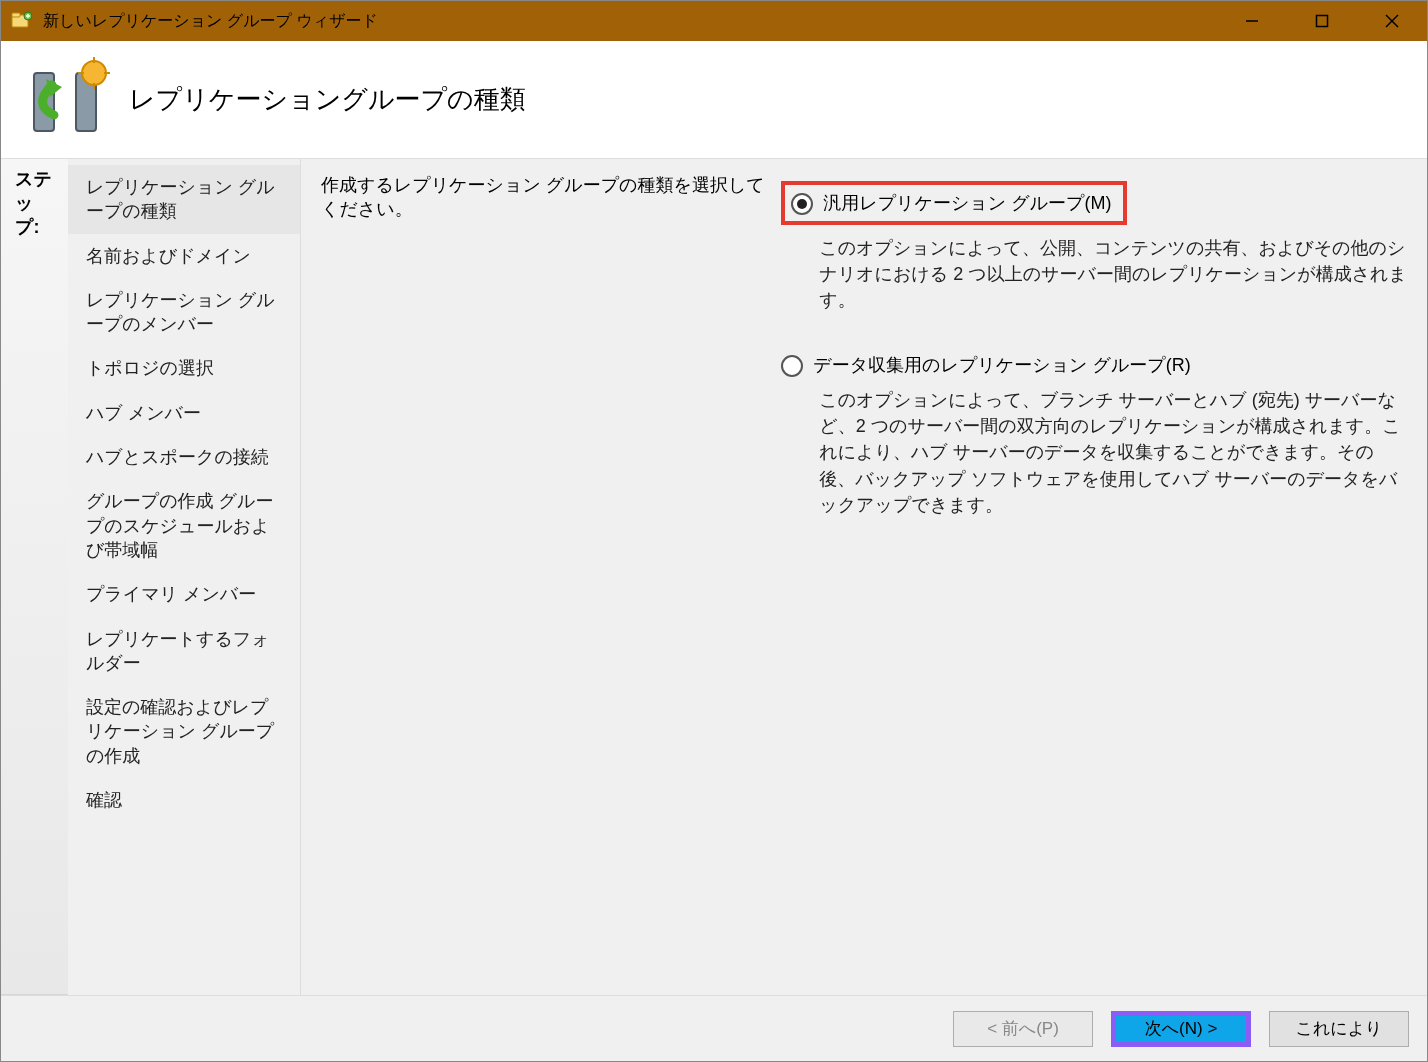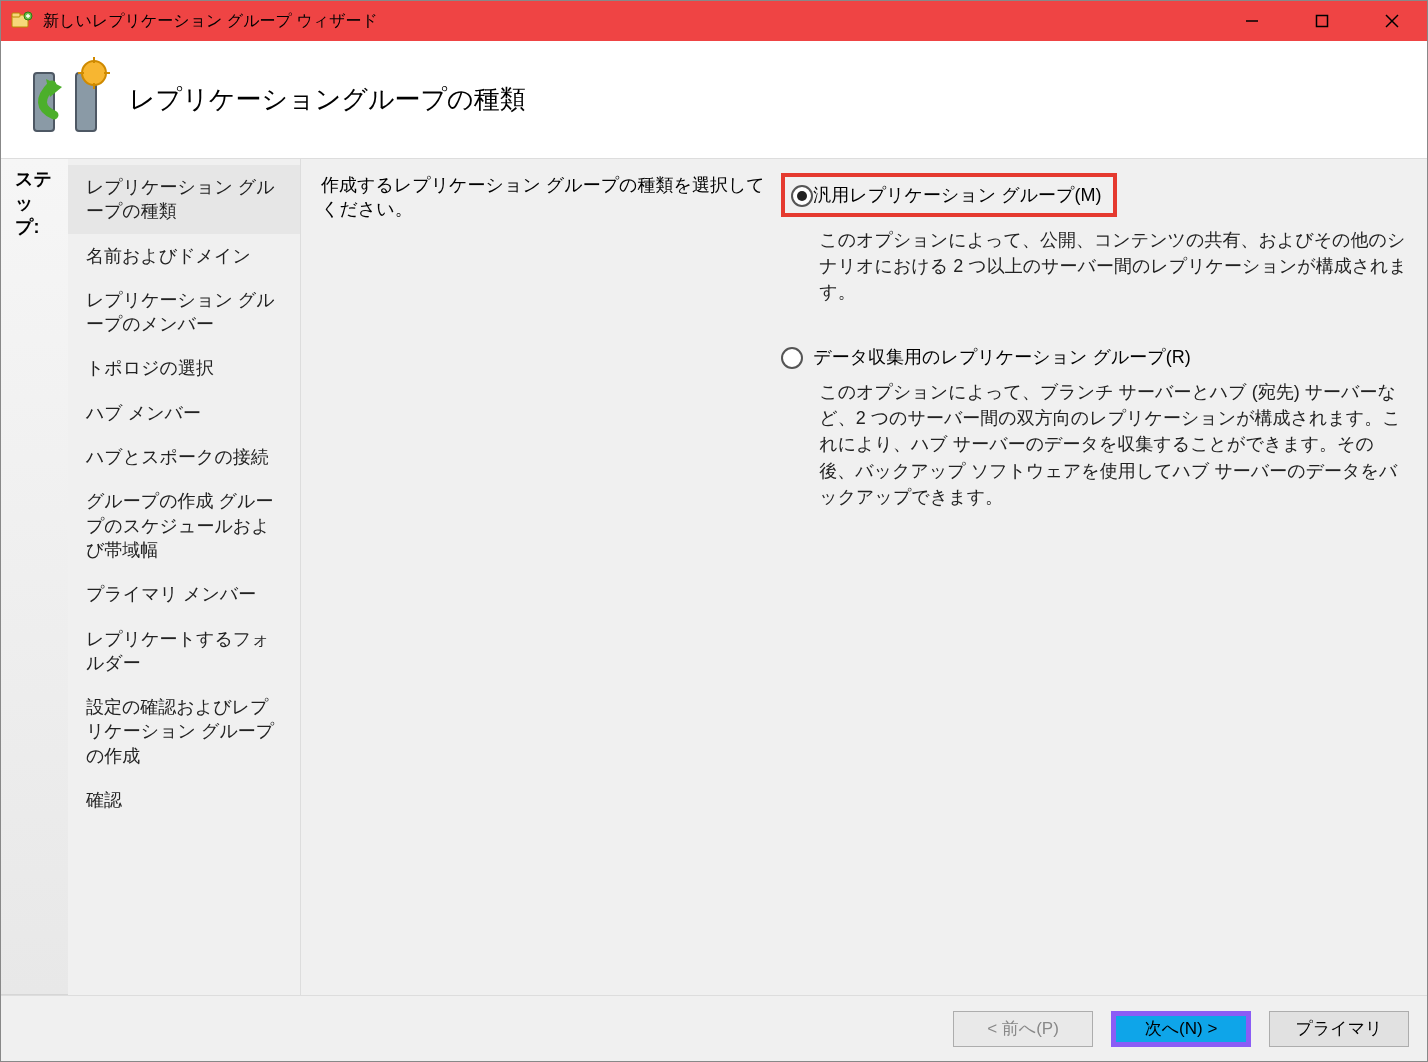--- a/index.html
+++ b/index.html
@@ -15,21 +15,21 @@
       display: flex;
       flex-direction: column;
       height: 100%;
       border: 1px solid #888;
     }
     .titlebar {
       height: 40px;
       display: flex;
       align-items: center;
       padding: 0 0 0 10px;
-      background: #ef4444;
+      background: #a16207;
     }
     .titlebar-icon {
       width: 22px; height: 22px;
       margin-right: 10px;
       display: inline-flex;
       align-items: center;
       justify-content: center;
     }
     .titlebar-title {
       flex: 1;
@@ -139,20 +139,22 @@
     }
     .radio-label {
       font-size: 18px;
       color: #000;
     }
     .radio-highlight {
       border: 4px solid #e53a2f;
       padding: 6px 12px 6px 6px;
       display: inline-flex;
       align-items: center;
+      gap: 10px;
+      margin-top: 8px;
     }
     .radio-desc {
       margin: 10px 0 40px 38px;
       font-size: 18px;
       color: #222;
       max-width: 690px;
       line-height: 1.45;
     }
     .footer {
       height: 66px;
@@ -277,16 +279,16 @@
             </div>
             <div class="radio-desc">このオプションによって、ブランチ サーバーとハブ (宛先) サーバーなど、2 つのサーバー間の双方向のレプリケーションが構成されます。これにより、ハブ サーバーのデータを収集することができます。その後、バックアップ ソフトウェアを使用してハブ サーバーのデータをバックアップできます。</div>
           </div>
         </div>
     </div>
   </div>
 
   <div class="footer">
     <div class="btn disabled">&lt; 前へ(P)</div>
     <div class="btn primary">次へ(N) &gt;</div>
-    <div class="btn">プライマリ</div>
+    <div class="btn">これにより</div>
   </div>
 
 </div>
 
 </body></html>

